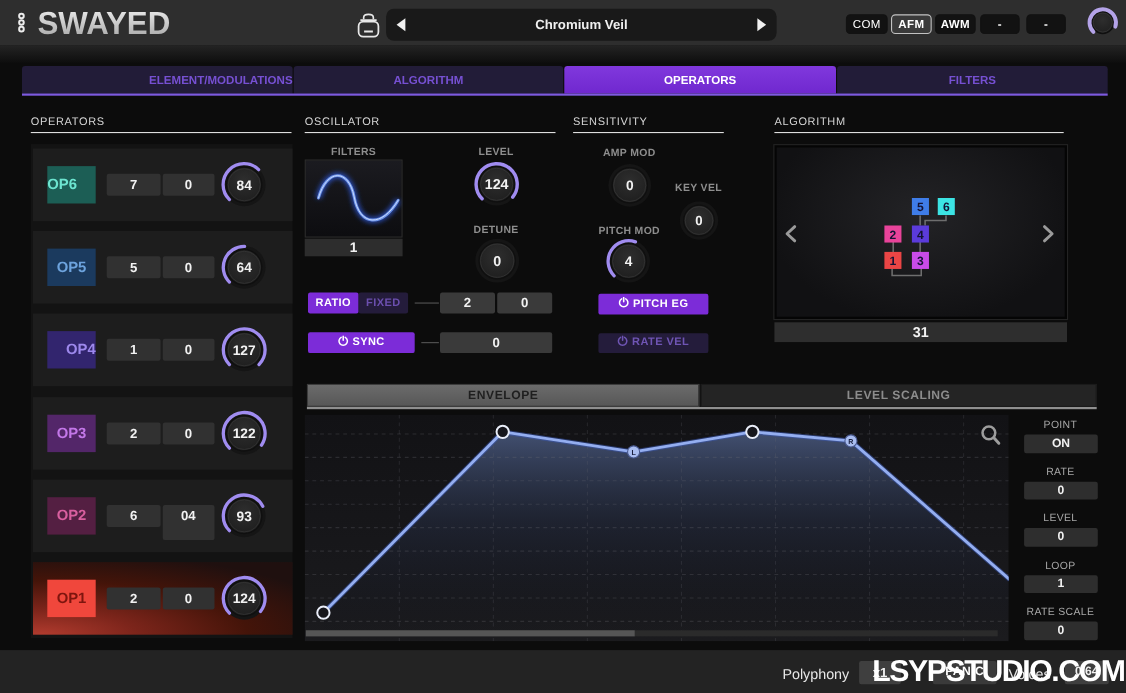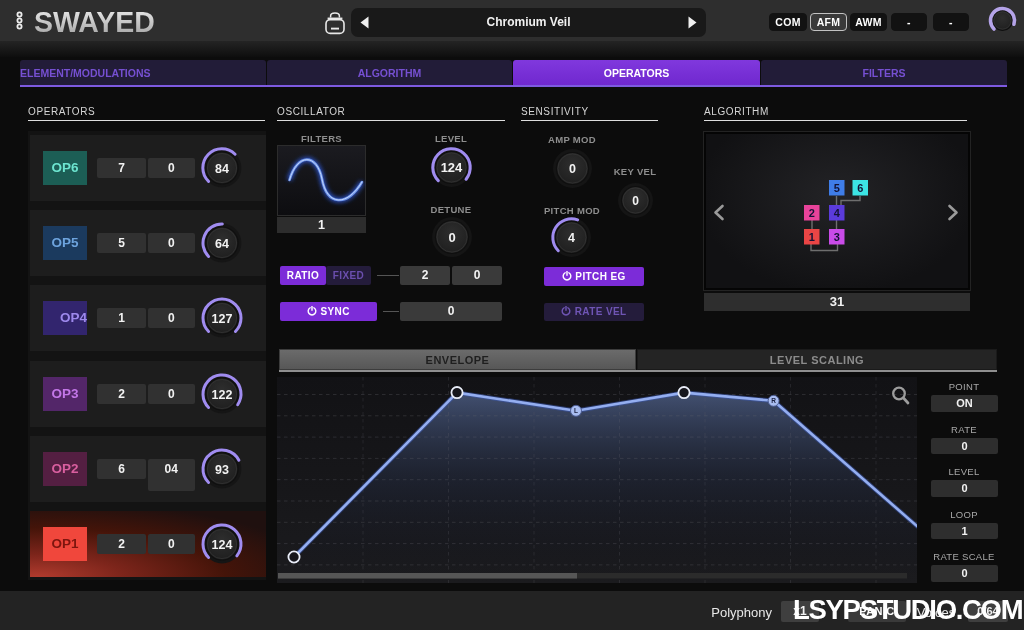--- a/index.html
+++ b/index.html
@@ -37,46 +37,46 @@
     <line x1="7" y1="17.6" x2="15" y2="17.6" stroke="#e8e8e8" stroke-width="1.9"></line>
   </svg>
 <div class="ab" style="left:351px;top:8px;width:355px;height:29px;background:#191919;border-radius:7px"></div>
 <svg class="ab" style="left:357px;top:15px" width="15" height="15" viewBox="0 0 15 15">
     <path d="M 11.5 1.5 L 3.5 7.5 L 11.5 13.5 Z" fill="#f0f0f0"></path>
   </svg>
 <svg class="ab" style="left:685px;top:15px" width="15" height="15" viewBox="0 0 15 15">
     <path d="M 3.5 1.5 L 11.5 7.5 L 3.5 13.5 Z" fill="#f0f0f0"></path>
   </svg>
 <div class="ab" style="left:430px;top:15px;width:197px;text-align:center;color:#f0f0f0;font-size:12px;font-weight:bold">Chromium Veil</div>
-<div class="ab" style="left:769px;top:13px;width:38px;height:18px;background:#121212;border:1px solid #121212;border-radius:4px;color:#fff;font-weight:bold;font-size:10.5px;text-align:center;line-height:16px;letter-spacing:.3px">COM</div>
+<div class="ab" style="left:769px;top:13px;width:38px;height:18px;background:#121212;border:1px solid #121212;border-radius:4px;color:#fff;font-weight:normal;font-size:10.5px;text-align:center;line-height:16px;letter-spacing:.3px">COM</div>
 <div class="ab" style="left:810px;top:13px;width:37px;height:18px;background:#3a3a3a;border:1px solid #c2c2c2;border-radius:4px;color:#fff;font-weight:bold;font-size:10.5px;text-align:center;line-height:16px;letter-spacing:.3px">AFM</div>
 <div class="ab" style="left:850px;top:13px;width:37px;height:18px;background:#121212;border:1px solid #121212;border-radius:4px;color:#fff;font-weight:bold;font-size:10.5px;text-align:center;line-height:16px;letter-spacing:.3px">AWM</div>
 <div class="ab" style="left:891px;top:13px;width:36px;height:18px;background:#121212;border:1px solid #121212;border-radius:4px;color:#fff;font-weight:bold;font-size:10.5px;text-align:center;line-height:16px;letter-spacing:.3px">-</div>
 <div class="ab" style="left:933px;top:13px;width:36px;height:18px;background:#121212;border:1px solid #121212;border-radius:4px;color:#fff;font-weight:bold;font-size:10.5px;text-align:center;line-height:16px;letter-spacing:.3px">-</div>
 <svg style="position:absolute;left:985.0px;top:3.0px" width="35" height="35" viewBox="0 0 35 35">
     <circle cx="17.5" cy="17.5" r="10" fill="url(#kb)" stroke="#0f0f0f" stroke-width="1.2"></circle>
     <circle cx="17.5" cy="17.5" r="8.6" fill="none" stroke="#3a3a3a" stroke-width="0.9" stroke-opacity="0.65"></circle>
     <path d="M 9.01 25.99 A 12 12 0 1 1 28.91 21.21" fill="none" stroke="#b4a3e8" stroke-width="3.6" stroke-linecap="round"></path>
   </svg>
-<div class="ab" style="left:20px;top:60px;width:246px;height:25px;background:#221c38;color:#7650d2;font-size:10.5px;font-weight:bold;letter-spacing:0px;text-align:left;line-height:26px;border-radius:3px 3px 0 0">ELEMENT/MODULATIONS</div>
+<div class="ab" style="left:20px;top:60px;width:246px;height:25px;background:#221c38;color:#7650d2;font-size:10.5px;font-weight:bold;letter-spacing:0px;text-align:right;line-height:26px;border-radius:3px 3px 0 0">ELEMENT/MODULATIONS</div>
 <div class="ab" style="left:267px;top:60px;width:245px;height:25px;background:#221c38;color:#7650d2;font-size:10.5px;font-weight:bold;letter-spacing:0px;text-align:center;line-height:26px;border-radius:3px 3px 0 0">ALGORITHM</div>
 <div class="ab" style="left:513px;top:60px;width:247px;height:25px;background:linear-gradient(#8038dd,#7028cf);color:#fff;font-size:10.5px;font-weight:bold;letter-spacing:0px;text-align:center;line-height:26px;border-radius:3px 3px 0 0">OPERATORS</div>
 <div class="ab" style="left:761px;top:60px;width:246px;height:25px;background:#221c38;color:#7650d2;font-size:10.5px;font-weight:bold;letter-spacing:0px;text-align:center;line-height:26px;border-radius:3px 3px 0 0">FILTERS</div>
 <div class="ab" style="left:20px;top:85px;width:987px;height:2px;background:#7e5ae0"></div>
 <div class="hdr" style="left:28px;top:106px">OPERATORS</div>
 <div class="hline" style="left:28px;top:120px;width:237px"></div>
 <div class="hdr" style="left:277px;top:106px">OSCILLATOR</div>
 <div class="hline" style="left:277px;top:120px;width:228px"></div>
 <div class="hdr" style="left:521px;top:106px">SENSITIVITY</div>
 <div class="hline" style="left:521px;top:120px;width:137px"></div>
 <div class="hdr" style="left:704px;top:106px">ALGORITHM</div>
 <div class="hline" style="left:704px;top:120px;width:263px"></div>
 <div class="ab" style="left:28px;top:131px;width:238px;height:449px;background:#131313"></div>
 <div class="ab" style="left:30px;top:135px;width:236px;height:66px;background:#1d1d1d;"></div>
-<div class="ab" style="left:43px;top:151px;width:44px;height:34px;background:#1c5e55;color:#6de5d0;font-weight:bold;font-size:13.5px;text-align:center;line-height:34px">OP6</div>
+<div class="ab" style="left:43px;top:151px;width:44px;height:34px;background:#1c5e55;color:#6de5d0;font-weight:bold;font-size:13.5px;line-height:34px">OP6</div>
 <div class="nbox" style="left:97px;top:158px;width:49px;height:20px;line-height:20px">7</div>
 <div class="nbox" style="left:147.5px;top:158px;width:47.5px;height:20px;line-height:20px">0</div>
 <svg style="position:absolute;left:197.5px;top:144.0px" width="48" height="48" viewBox="0 0 48 48">
     <circle cx="24.0" cy="24.0" r="19.4" fill="#151515"></circle>
     <circle cx="24.0" cy="24.0" r="16" fill="url(#kb)" stroke="#0f0f0f" stroke-width="1.2"></circle>
     <circle cx="24.0" cy="24.0" r="14.6" fill="none" stroke="#3a3a3a" stroke-width="0.9" stroke-opacity="0.65"></circle>
     <path d="M 10.56 37.44 A 19 19 0 0 1 37.10 10.24" fill="none" stroke="#a08cf0" stroke-width="3" stroke-linecap="round"></path>
     <text x="24.0" y="24.0" dy="0.36em" text-anchor="middle" font-family="Liberation Sans, sans-serif" font-weight="bold" font-size="12.5" fill="#f2f2f2">84</text>
   </svg>
 <div class="ab" style="left:30px;top:210px;width:236px;height:66px;background:#1d1d1d;"></div>

